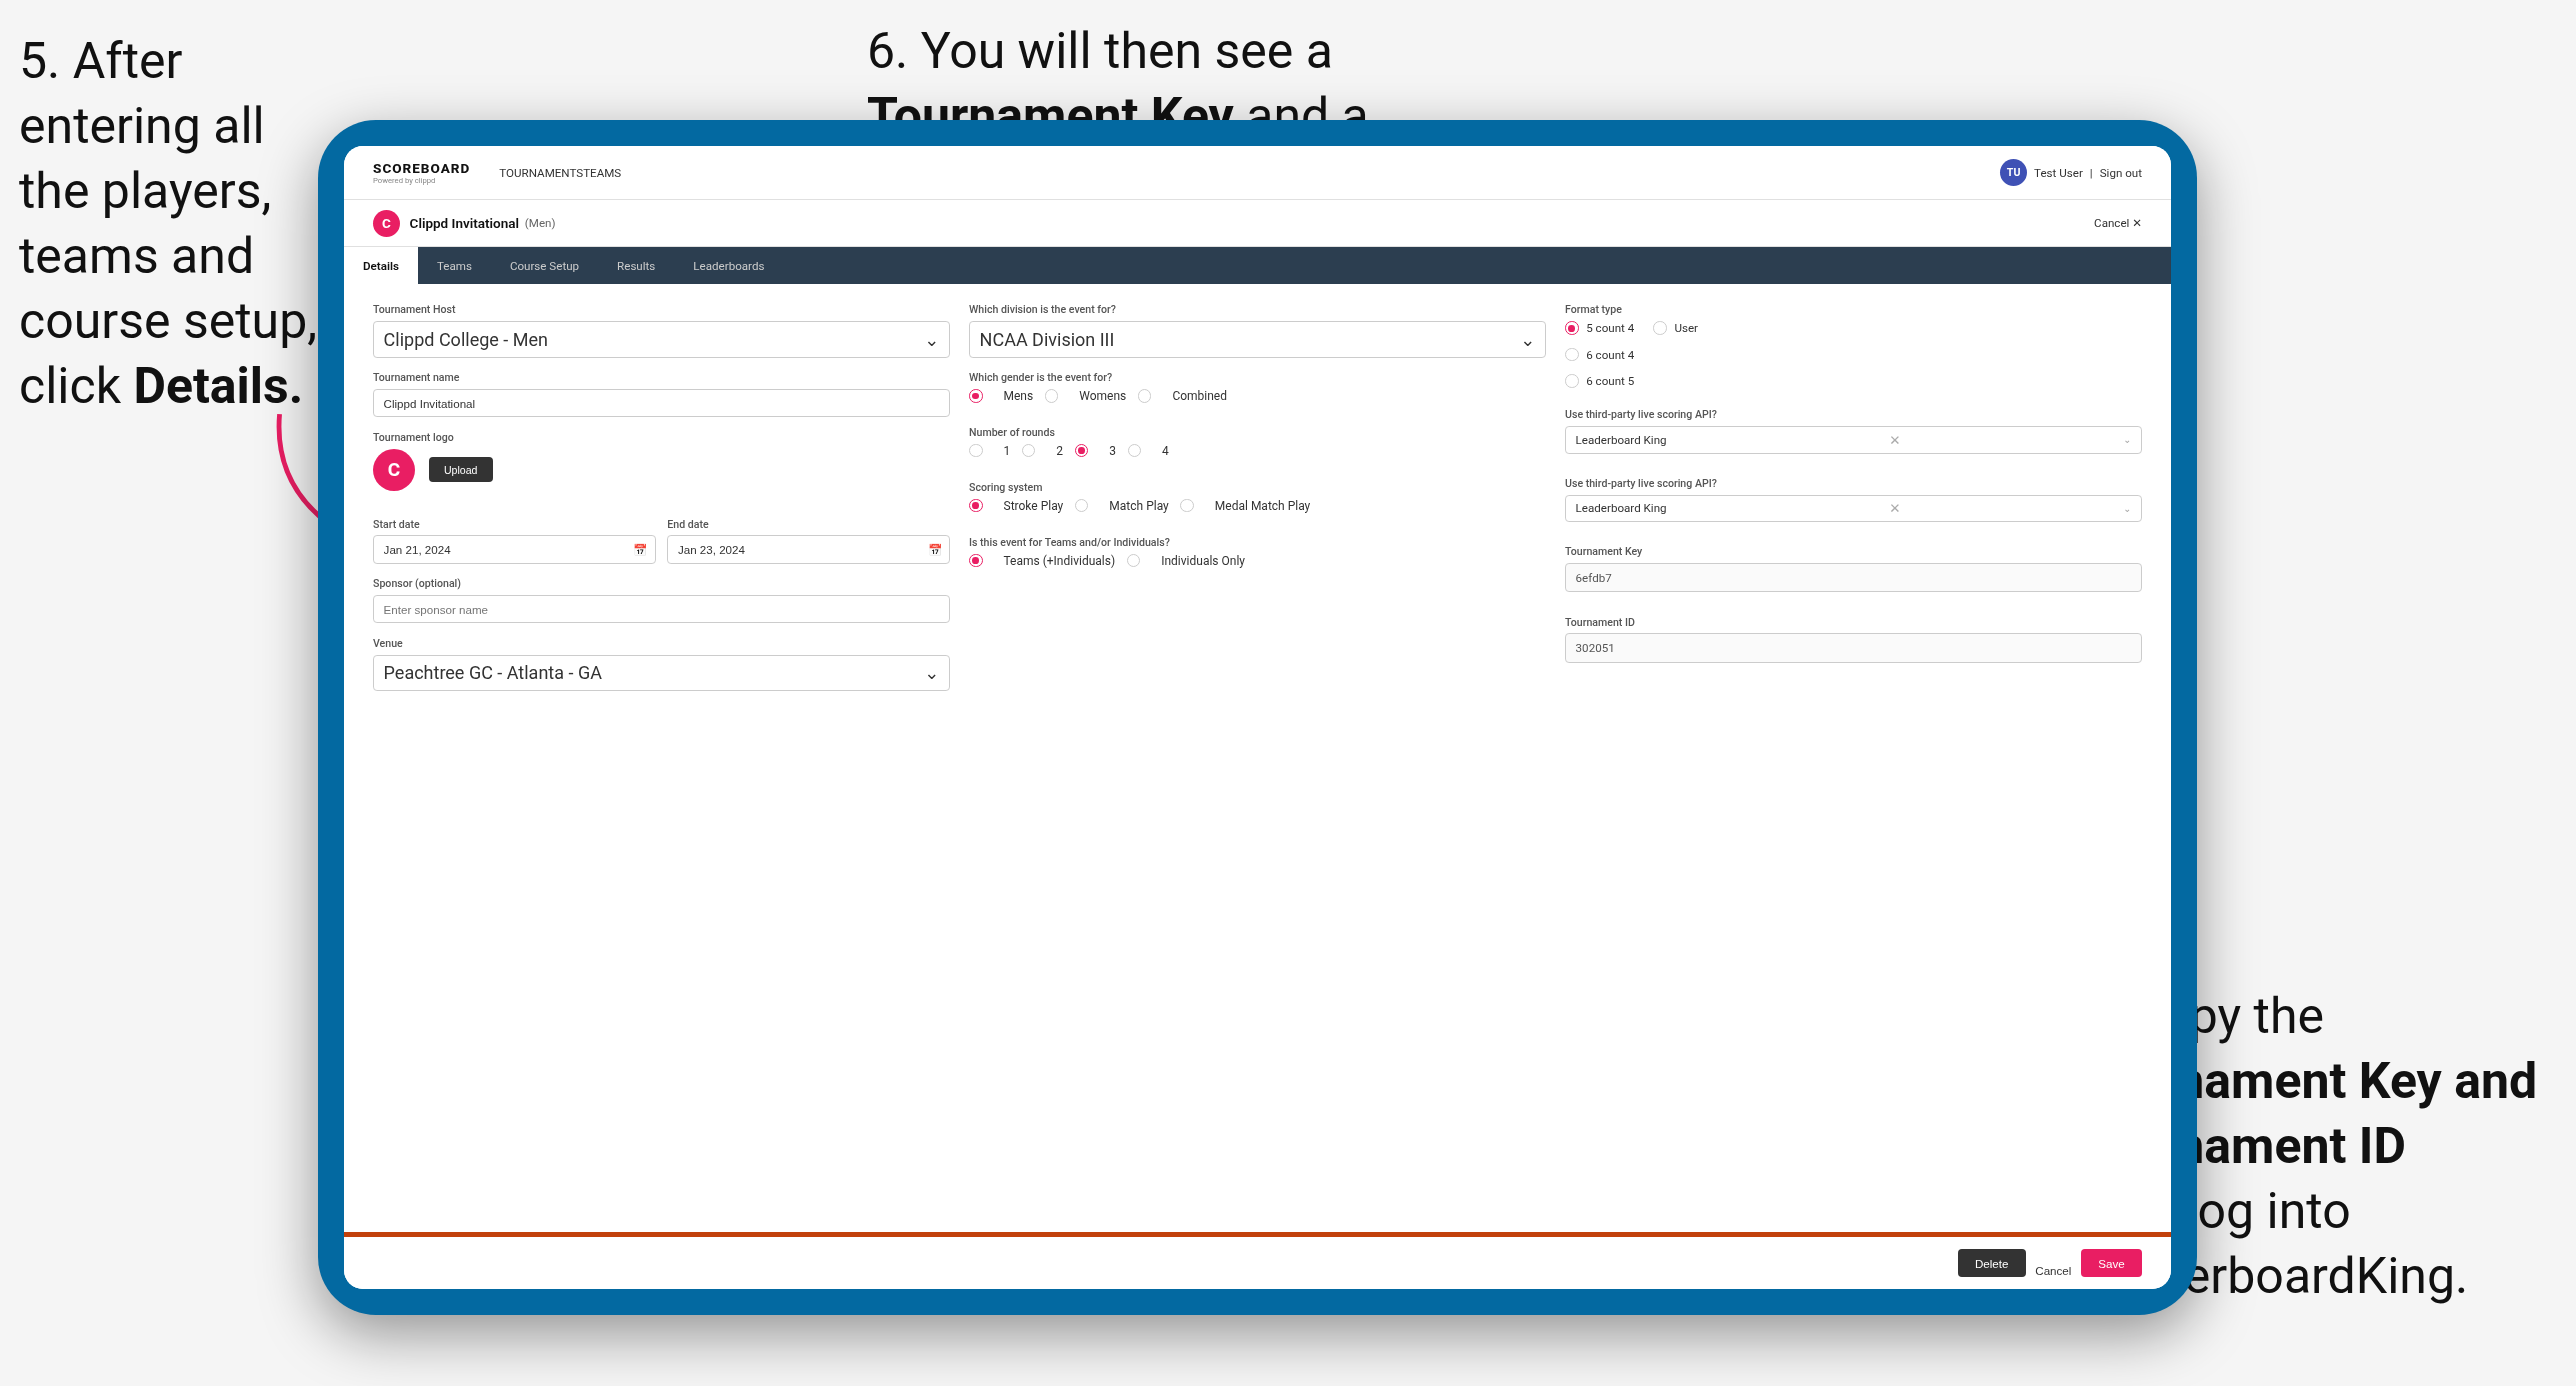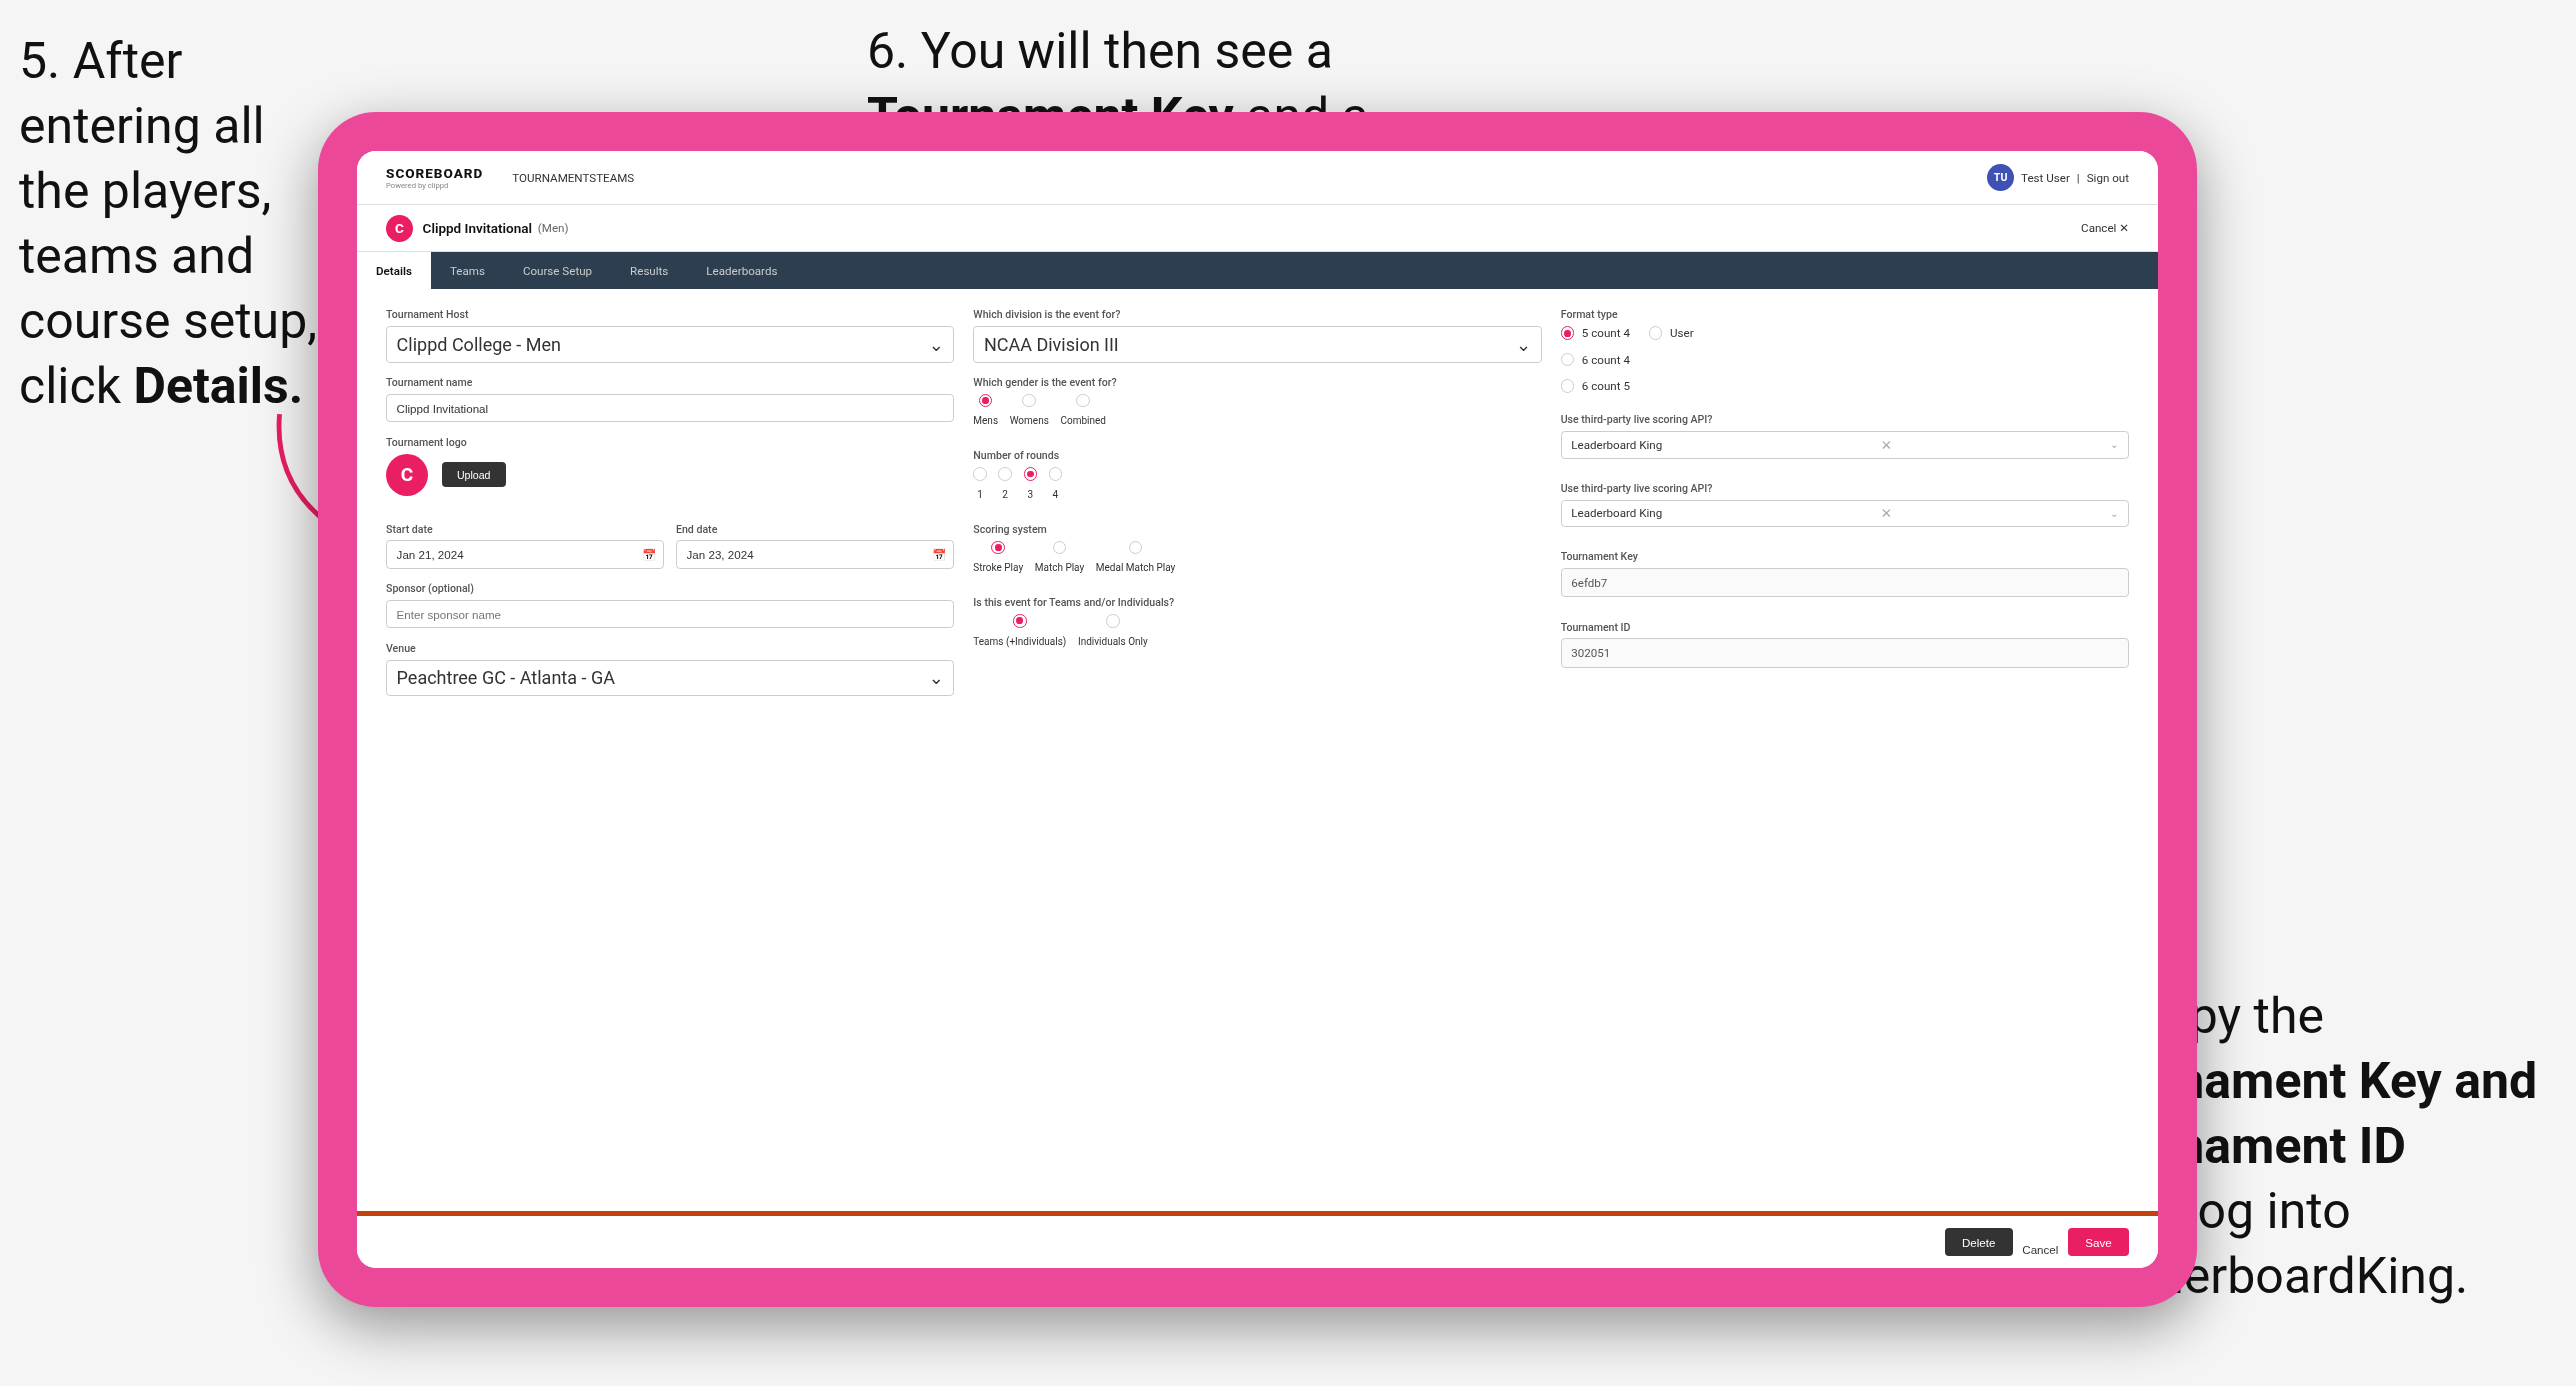--- a/index.html
+++ b/index.html
@@ -46,28 +46,28 @@
     .arrows-layer {
       position: absolute;
       top: 0; left: 0;
       width: 100%; height: 100%;
       pointer-events: none;
     }
 
     
     .tablet-frame {
       position: absolute;
-      top: 112px;
+      top: 120px;
       left: 318px;
       width: 1879px;
       height: 1195px;
-      background: #ec4899;
+      background: #0369a1;
       border-radius: 58px;
       box-shadow: 0 19px 58px rgba(0,0,0,0.4);
-      padding: 39px;
+      padding: 26px;
     }
     .tablet-screen {
       width: 100%;
       height: 100%;
       background: #fff;
       border-radius: 19px;
       overflow: hidden;
       display: flex;
       flex-direction: column;
     }
@@ -301,25 +301,24 @@
     .radio-group {
       display: flex;
       gap: 11.6px;
       align-items: center;
       flex-wrap: wrap;
       margin-bottom: 9.6px;
     }
     .radio-option {
       display: flex;
       align-items: center;
-      gap: 8px;
-      font-size: 10px;
-      color: #333;
-      cursor: pointer;
-      flex-direction: column;
+      gap: 21px;
+      font-size: 12px;
+      color: #333;
+      cursor: pointer;
     }
     .radio-dot {
       width: 13.5px;
       height: 13.5px;
       border-radius: 50%;
       border: 1.9px solid #ccc;
       display: flex;
       align-items: center;
       justify-content: center;
     }

